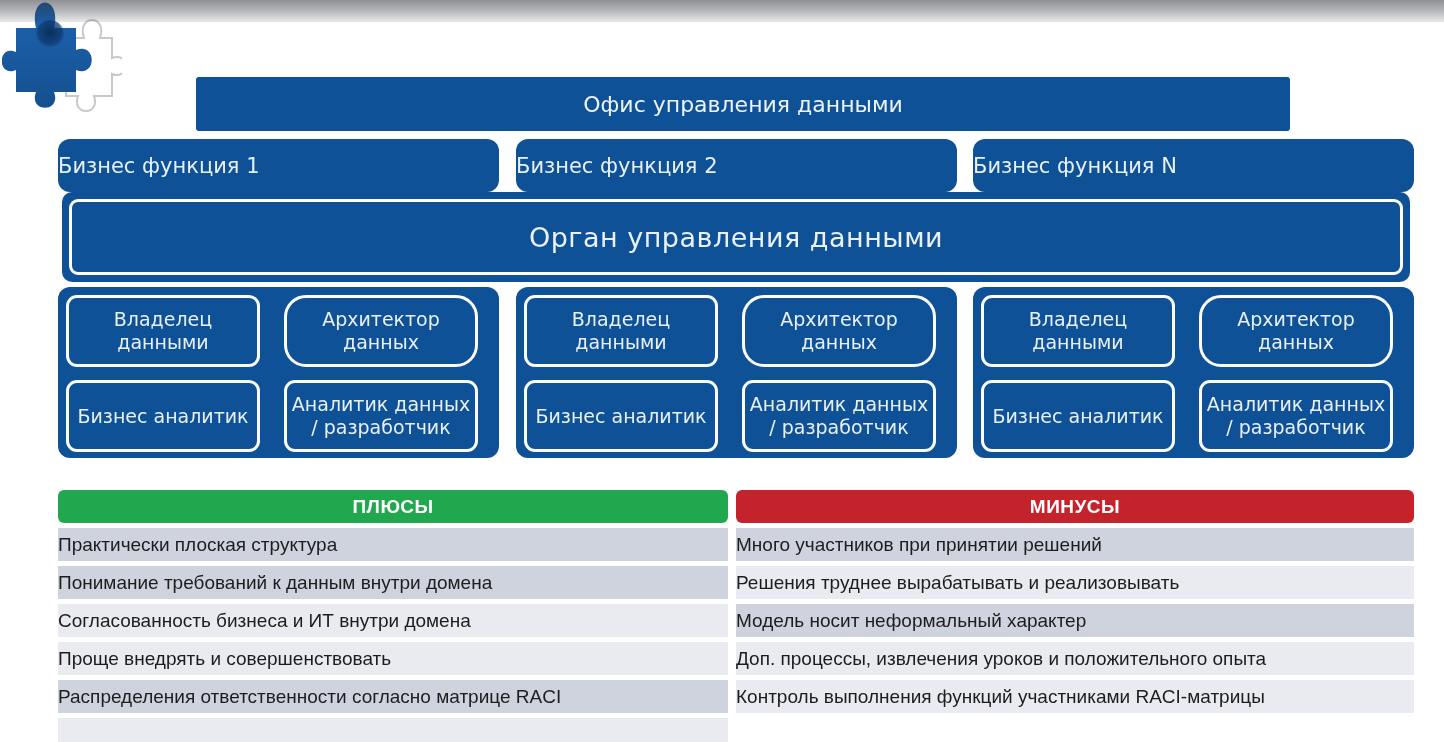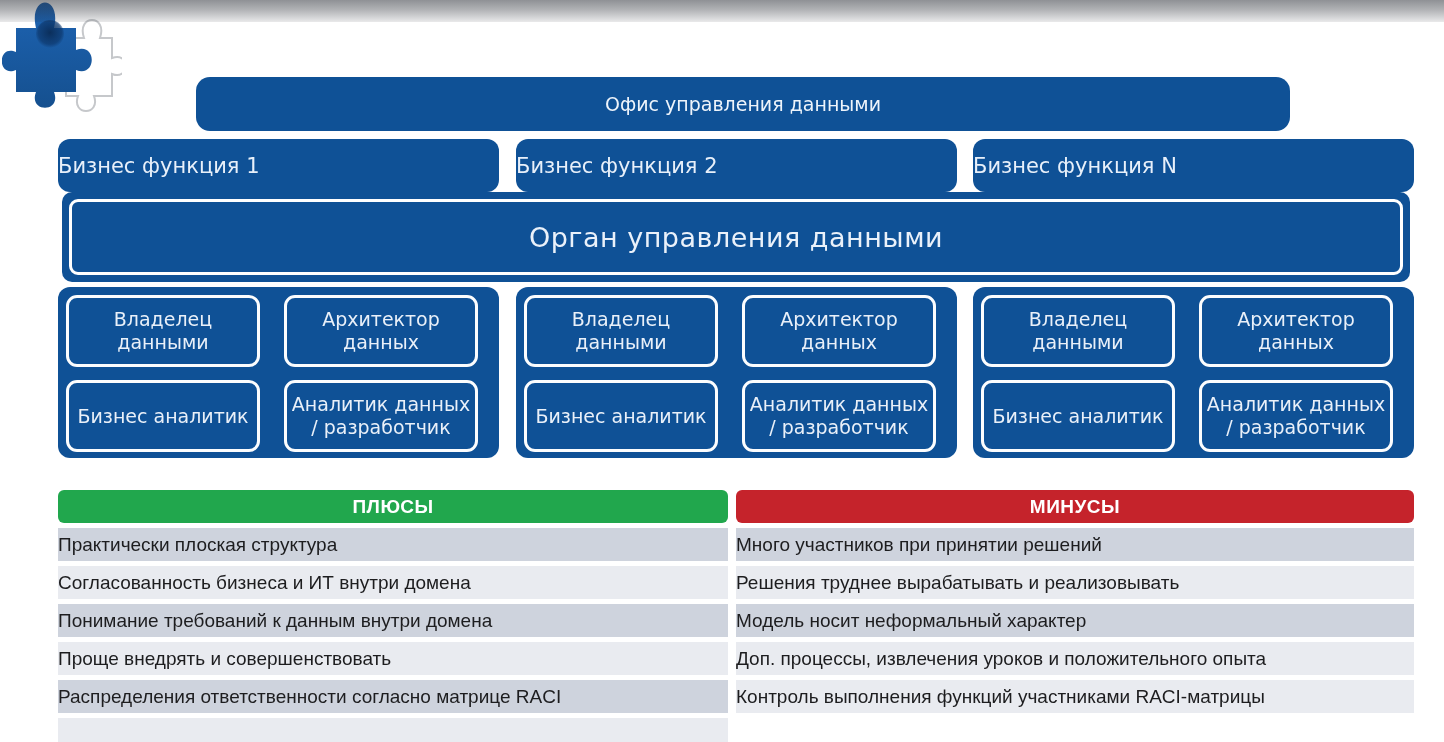--- a/index.html
+++ b/index.html
@@ -11,42 +11,42 @@
           background:linear-gradient(180deg, rgba(40,44,52,0.52) 0%, rgba(40,44,52,0.36) 45%, rgba(40,44,52,0.10) 100%);}
 
   
   .logo{position:absolute;left:2px;top:0;z-index:5;}
 
   .title{position:absolute;left:228px;top:10px;margin:0;z-index:15;
          font-size:38px;font-weight:bold;color:#1b5aa7;letter-spacing:0.5px;}
 
   .blue{background:#0f5196;}
 
-  .office{position:absolute;left:196px;top:77px;width:1094px;height:54px;border-radius:14px;
+  .office{position:absolute;left:196px;top:77px;width:1094px;height:54px;border-radius:3px;
           display:flex;align-items:center;justify-content:center;
-          color:#eef4fb;font-size:19px;z-index:15;}
+          color:#eef4fb;font-size:22px;z-index:15;}
 
   .diagram{position:absolute;left:58px;top:139px;width:1356px;height:319px;z-index:15;}
 
   .fn-header{position:absolute;top:0;height:53px;width:441px;border-radius:12px;
              display:flex;align-items:center;
              color:#e8f0fa;font-size:21px;}
   .fn-body{position:absolute;top:148px;height:171px;width:441px;border-radius:12px;}
   .c1{left:0;} .c2{left:458px;} .c3{left:915px;}
 
   .band{position:absolute;left:4px;top:53px;width:1348px;height:90px;border-radius:10px;
         display:flex;align-items:center;justify-content:center;}
   .band-border{position:absolute;left:7px;right:7px;top:7px;bottom:7px;
                border:3px solid #ffffff;border-radius:9px;pointer-events:none;}
   .band-label{color:#eaf1fa;font-size:27px;letter-spacing:0.5px;}
 
   .role{position:absolute;width:194px;height:72px;border:3px solid #fcfdfe;border-radius:11px;
         box-sizing:border-box;display:flex;align-items:center;justify-content:center;
         text-align:center;color:#e9f0f9;font-size:19px;line-height:1.2;white-space:pre-line;}
-  .r00{left:8px;top:8px;} .r01{left:226px;top:8px;}
+  .r00{left:8px;top:8px;} .r01{left:226px;top:8px;border-radius:22px;}
   .r10{left:8px;top:93px;} .r11{left:226px;top:93px;}
 
   
   .table{position:absolute;left:58px;top:490px;width:1356px;z-index:15;
          font-family:"Liberation Sans","DejaVu Sans",sans-serif;}
   .tcol{position:absolute;top:0;}
   .tcol.pros{left:0;width:670px;}
   .tcol.cons{left:678px;width:678px;}
   .thead{height:33px;line-height:33px;text-align:center;color:#ffffff;
          font-size:19px;font-weight:bold;letter-spacing:0.5px;border-radius:6px;}
@@ -137,22 +137,22 @@
 / разработчик</div>
     </div>
 
   </div>
 
   <div class="table">
 
     <div class="tcol pros">
       <div class="thead green">ПЛЮСЫ</div>
       <div class="cell odd">Практически плоская структура</div>
+      <div class="cell odd">Понимание требований к данным внутри домена</div>
       <div class="cell even">Согласованность бизнеса и ИТ внутри домена</div>
-      <div class="cell odd">Понимание требований к данным внутри домена</div>
       <div class="cell even">Проще внедрять и совершенствовать</div>
       <div class="cell odd">Распределения ответственности согласно матрице RACI</div>
       <div class="cell even"></div>
     </div>
 
     <div class="tcol cons">
       <div class="thead red">МИНУСЫ</div>
       <div class="cell odd">Много участников при принятии решений</div>
       <div class="cell even">Решения труднее вырабатывать и реализовывать</div>
       <div class="cell odd">Модель носит неформальный характер</div>

